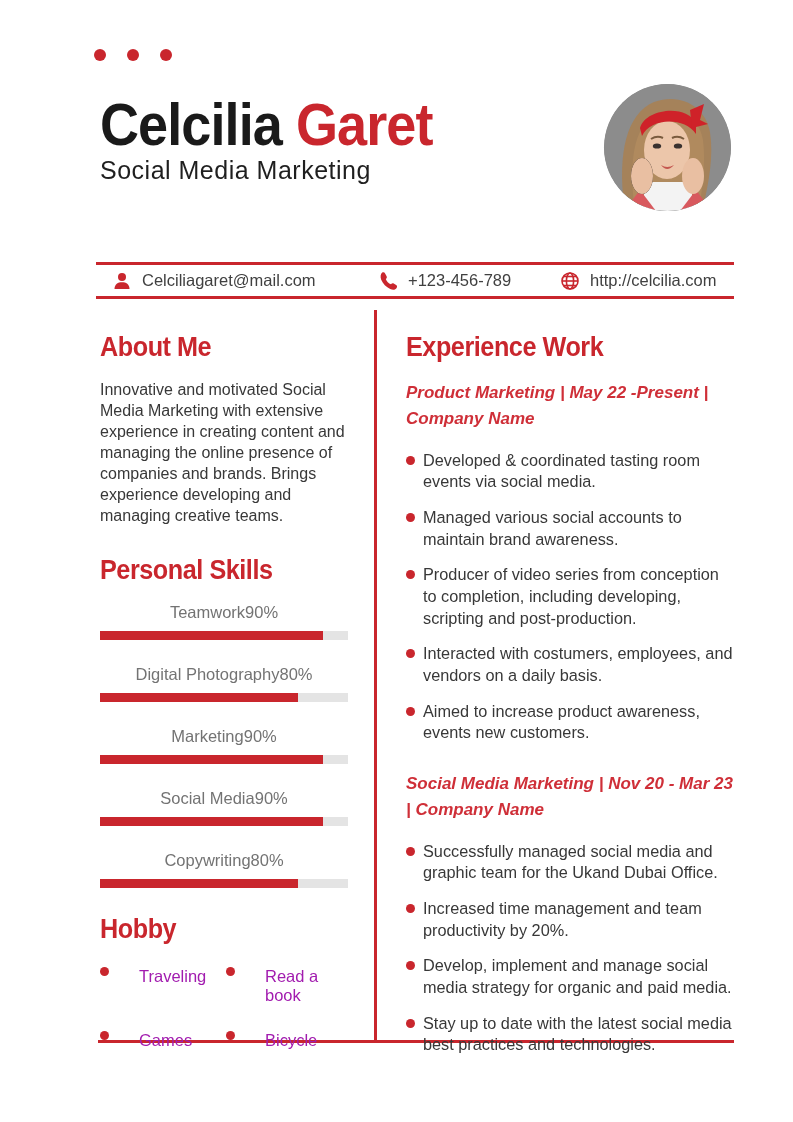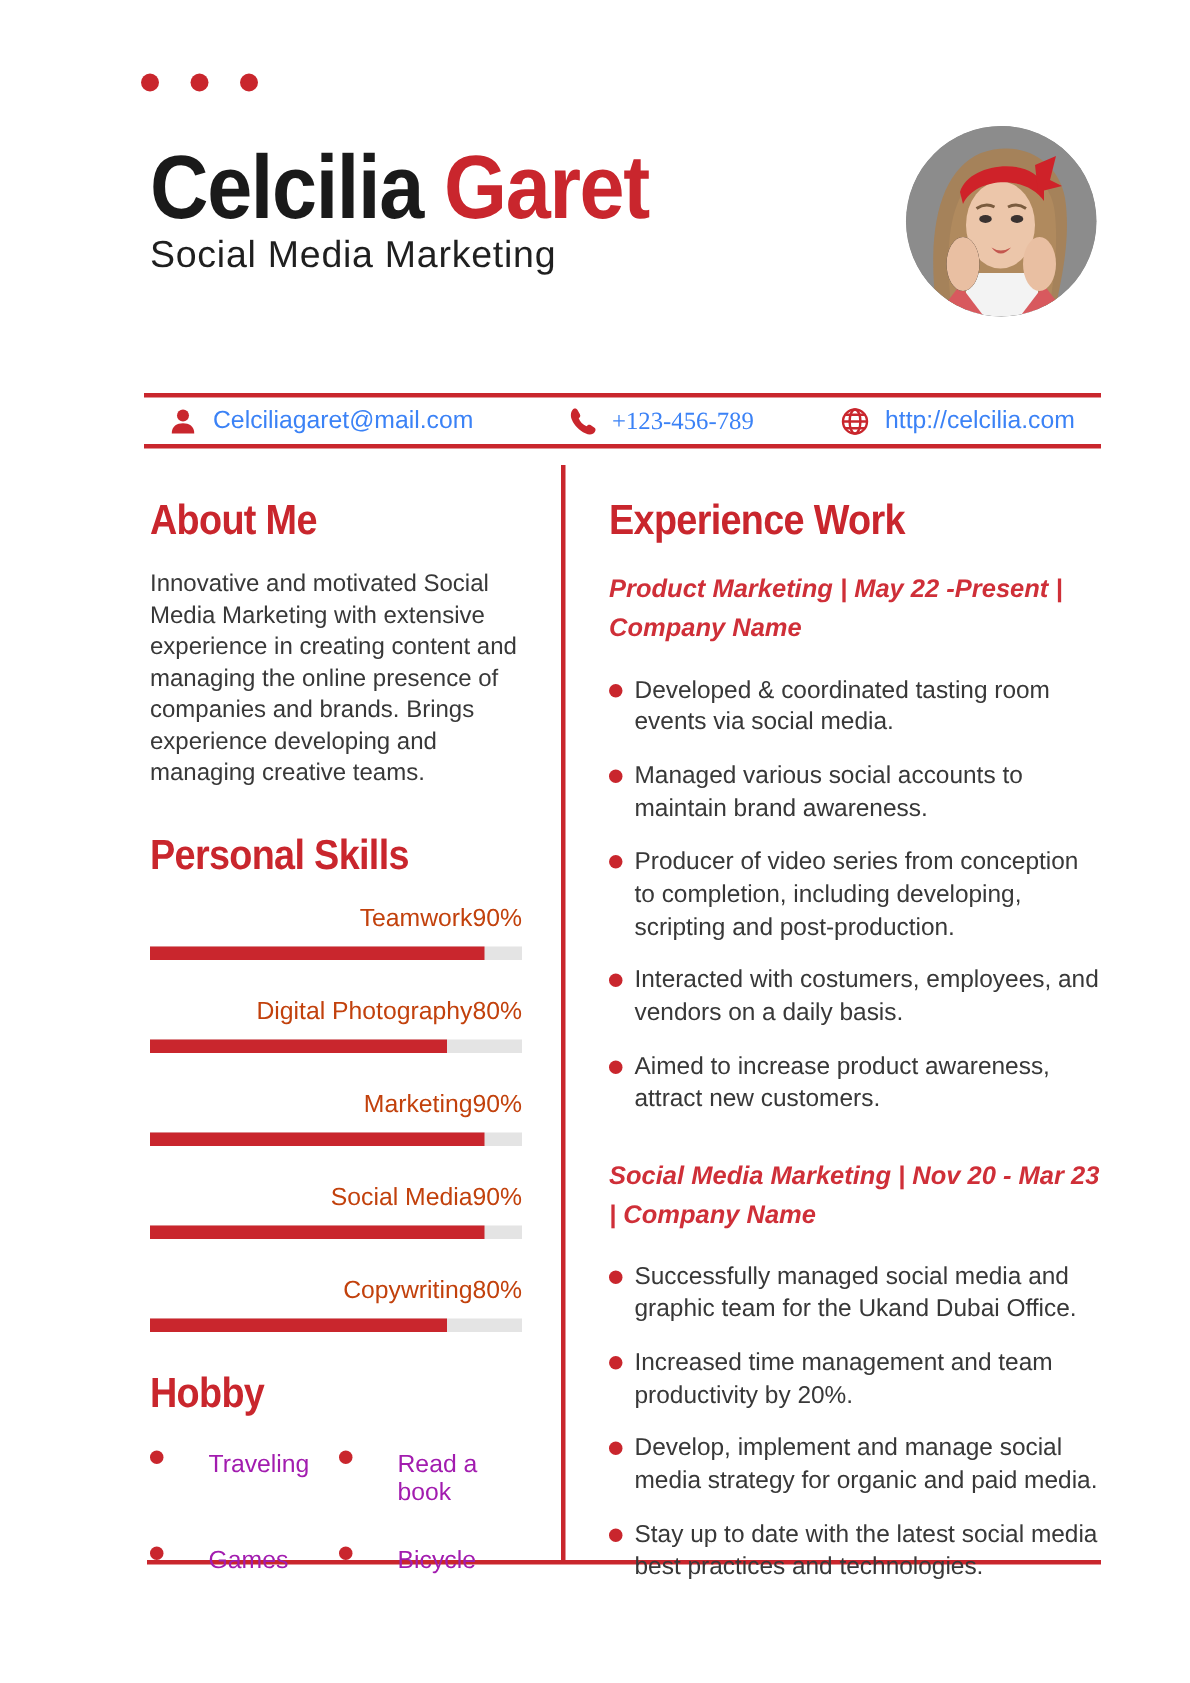--- a/index.html
+++ b/index.html
@@ -26,43 +26,43 @@
   #subtitle { font-size:25px; font-weight:500; color:#1f1f1f; letter-spacing:0.5px; }
 
   
   #photo { position:absolute; left:586px; top:84px; width:127px; height:127px;
     border-radius:50%; overflow:hidden; background:#8c8c8c; }
 
   
   #contact-bar { position:absolute; left:78px; top:262px; width:638px; height:37px;
     border-top:3px solid var(--accent); border-bottom:3px solid var(--accent); }
   .contact-group { position:absolute; top:0; height:100%; display:flex; align-items:center; gap:10px;
-    font-size:16.5px; color:#3b82f6; }
+    font-size:16.5px; color:#404040; }
   .contact-group.email { left:16px; }
-  .contact-group.phone { left:282px;font-family:Liberation Serif, serif; }
+  .contact-group.phone { left:282px; }
   .contact-group.website { left:464px;justify-content:space-between; }
   .c-icon { width:20px; height:20px; flex:none; display:block; }
 
   
   #main { position:absolute; left:80px; top:310px; width:636px; height:733px;
     border-bottom:3px solid var(--accent); display:flex; }
   #left-col  { width:276px; padding:21px 26px 0 2px; }
   #divider   { width:3px; background:var(--accent); }
   #right-col { flex:1; padding:21px 0 2px 29px; }
 
   .section-title {
     color:var(--accent); font-size:28px; font-weight:700; letter-spacing:-0.5px;
     transform:scaleX(0.9); transform-origin:left center; white-space:nowrap;
     margin-bottom:17px;
   }
   .about-text { font-size:16px; line-height:1.31; color:var(--body); margin-bottom:27px; }
 
   .skill { margin-bottom:25px; }
-  .skill-row { display:flex; justify-content:flex-end; align-items:baseline;
-    font-size:16.5px; color:#c2410c; margin-bottom:9px; }
+  .skill-row { display:flex; justify-content:center; align-items:baseline;
+    font-size:16.5px; color:#737373; margin-bottom:9px; }
   .skill-track { height:9px; background:#e4e4e4; position:relative; }
   .skill-fill { position:absolute; left:0; top:0; bottom:0; background:var(--accent); }
 
   .hobby-title { margin-top:8px; margin-bottom:22px; }
   .hobby-grid { display:grid; grid-template-columns:126px auto; row-gap:26px; }
   .hobby-item { display:flex; align-items:flex-start; gap:30px; font-size:16.5px; color:#a21caf; }
   .bullet-dot { width:9px; height:9px; border-radius:50%; background:var(--accent); flex:none; }
 
   .job-header { color:#cf2f38; font-style:italic; font-weight:600; font-size:17px;
     line-height:1.55; margin-bottom:17px; }
@@ -249,21 +249,21 @@
         <li class="exp-item">
           <span class="bullet-dot"></span>
           <span class="txt">Producer of video series from conception to completion, including developing, scripting and post-production.</span>
         </li>
         <li class="exp-item">
           <span class="bullet-dot"></span>
           <span class="txt">Interacted with costumers, employees, and vendors on a daily basis.</span>
         </li>
         <li class="exp-item">
           <span class="bullet-dot"></span>
-          <span class="txt">Aimed to increase product awareness, attract new customers.</span>
+          <span class="txt">Aimed to increase product awareness, events new customers.</span>
         </li>
       </ul>
 
       <div class="job-header second">Social Media Marketing | Nov 20 - Mar 23 | Company Name</div>
       <ul class="exp-list">
         <li class="exp-item">
           <span class="bullet-dot"></span>
           <span class="txt">Successfully managed social media and graphic team for the Ukand Dubai Office.</span>
         </li>
         <li class="exp-item">

